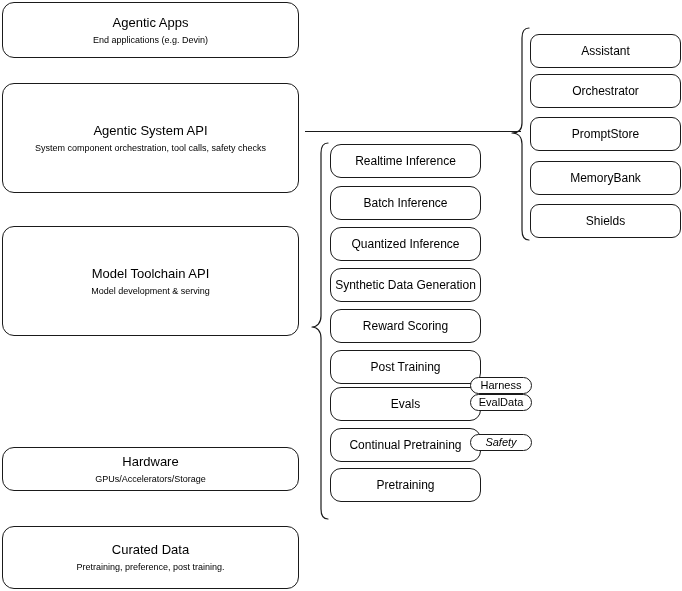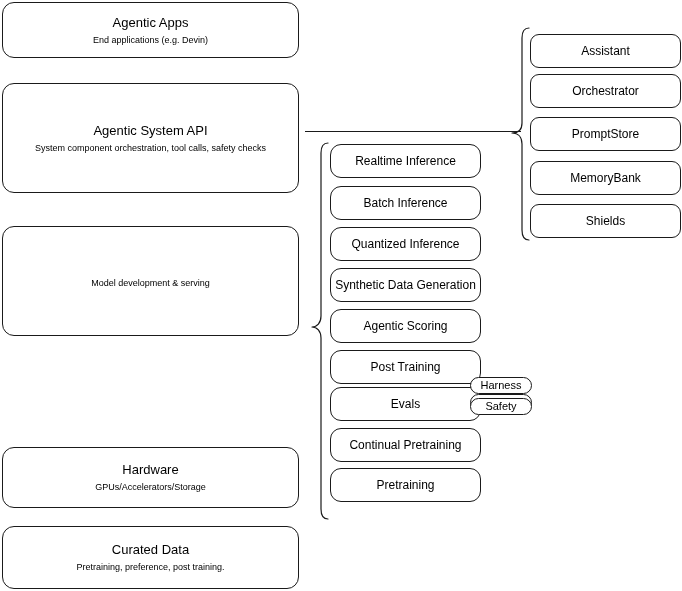--- a/index.html
+++ b/index.html
@@ -128,25 +128,26 @@
     <div class="title">Agentic Apps</div>
     <div class="subtitle">End applications (e.g. Devin)</div>
   </div>
 
   <div class="node layer-box" style="top:83px; height:110px;">
     <div class="title">Agentic System API</div>
     <div class="subtitle">System component orchestration, tool calls, safety checks</div>
   </div>
 
   <div class="node layer-box" style="top:226px; height:110px;">
+    <div class="title">Model Toolchain API</div>
     <div class="subtitle">Model development &amp; serving</div>
   </div>
 
 
-  <div class="node layer-box" style="top:447px; height:61px;">
+  <div class="node layer-box" style="top:447px; height:44px;">
     <div class="title">Hardware</div>
     <div class="subtitle">GPUs/Accelerators/Storage</div>
   </div>
 
   <div class="node layer-box" style="top:526px; height:63px;">
     <div class="title">Curated Data</div>
     <div class="subtitle">Pretraining, preference, post training.</div>
   </div>
 
   <div class="connector-line" style="left:305px; top:131px; width:216px;"></div>
@@ -169,42 +170,42 @@
 
   <div class="node cap-box" style="top:227px;">
     <div class="title">Quantized Inference</div>
   </div>
 
   <div class="node cap-box" style="top:268px;">
     <div class="title">Synthetic Data Generation</div>
   </div>
 
   <div class="node cap-box" style="top:309px;">
-    <div class="title">Agentic Scoring</div>
+    <div class="title">Reward Scoring</div>
   </div>
 
   <div class="node cap-box" style="top:350px;">
     <div class="title">Post Training</div>
   </div>
 
   <div class="node cap-box" style="top:387px;">
     <div class="title">Evals</div>
   </div>
 
   <div class="node cap-box" style="top:428px;">
     <div class="title">Continual Pretraining</div>
   </div>
 
   <div class="node cap-box" style="top:468px;">
     <div class="title">Pretraining</div>
   </div>
 
   <div class="pill" style="left:470px; top:377px;">Harness</div>
   <div class="pill" style="left:470px; top:394px;">EvalData</div>
-  <div class="pill" style="left:470px; top:398px;">Safety</div>
+  <div class="pill" style="left:470px; top:434px;font-style:italic;">Safety</div>
 
   <div class="node comp-box" style="top:34px;">
     <div class="title">Assistant</div>
   </div>
 
   <div class="node comp-box" style="top:74px;">
     <div class="title">Orchestrator</div>
   </div>
 
   <div class="node comp-box" style="top:117px;">

